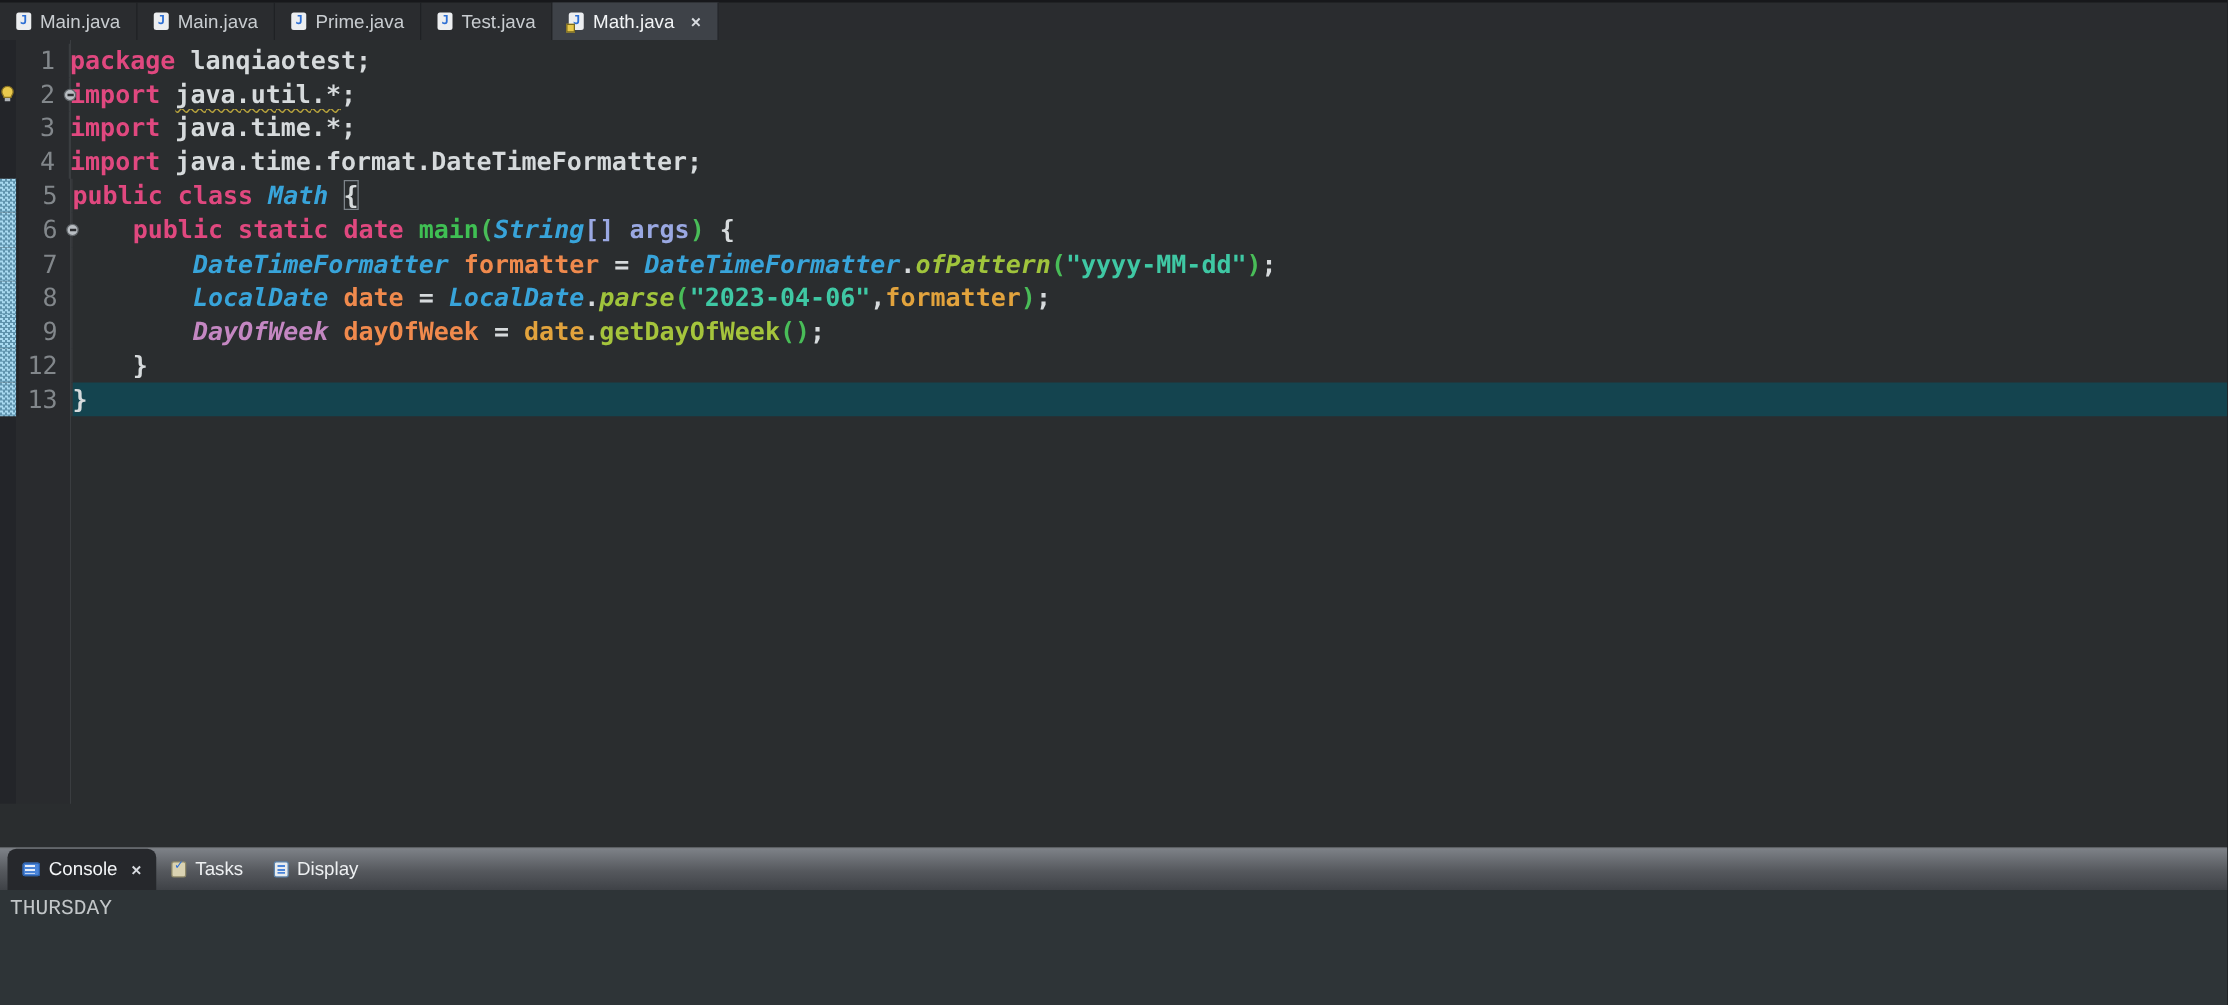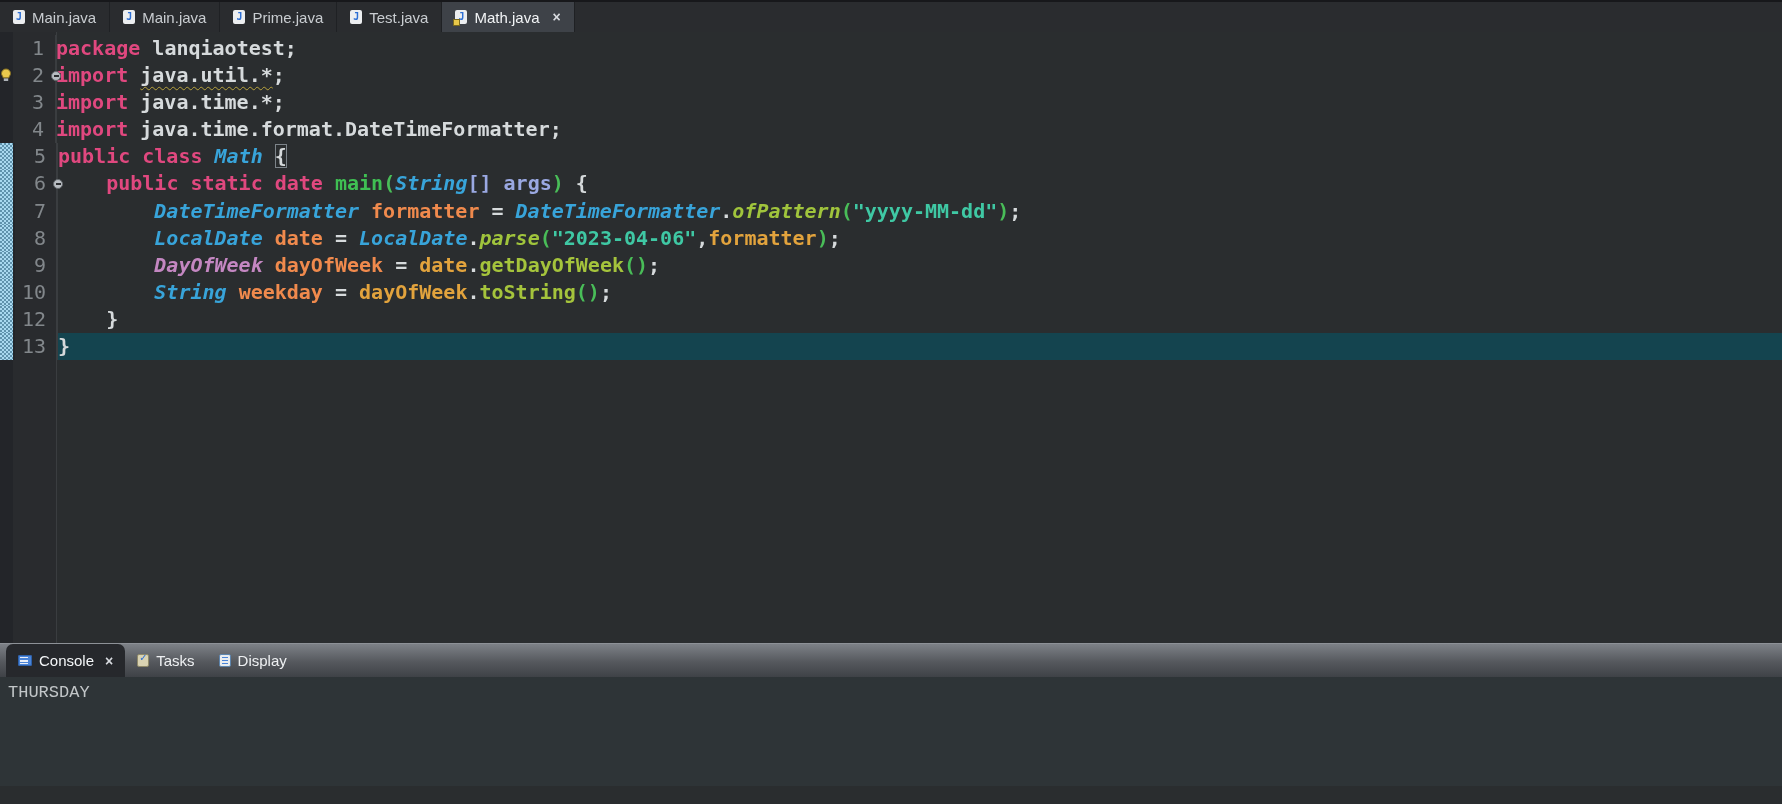--- a/index.html
+++ b/index.html
@@ -37,21 +37,21 @@
   .tk-vref{color:#e2a33d;}
   .tk-param{color:#9aa8e2;}
   .tk-field{color:#7fb5e6;font-style:italic;}
   .tk-itf{color:#c487c2;font-style:italic;}
   .tk-pln{color:#d6dadc;}
   .tk-pgr{color:#49bd58;}
   .tk-warn{color:#d6dadc;text-decoration:underline;text-decoration-style:wavy;text-decoration-color:#b9a43c;text-decoration-thickness:1px;text-underline-offset:4px;}
   .tk-bm{color:#d6dadc;outline:1px solid #7d848a;outline-offset:-1px;}
 
   
-  .console{position:absolute;left:0;bottom:0;right:0;height:161px;}
+  .console{position:absolute;left:0;bottom:0;right:0;height:126px;}
   .ctabbar{position:relative;height:33px;background:linear-gradient(#7d8187,#55585d 55%,#3f4247);border-top:1px solid #8d9197;display:flex;align-items:stretch;padding-left:6px;}
   .ctab{display:flex;align-items:center;gap:7px;padding:0 12px;font-size:15px;color:#eef0f2;cursor:default;}
   .ctab.active{background:#26282c;border-radius:7px 7px 0 0;color:#f4f6f8;}
   .cclose{color:#d8dbe0;font-weight:bold;font-size:14px;margin-left:4px;}
   .icon-console{position:relative;flex:none;width:14px;height:11px;border-radius:2px;background:#4a84d8;box-shadow:inset 0 0 0 1px #2c5fa8;}
   .icon-console::after{content:"";position:absolute;left:2px;right:4px;top:2px;height:7px;background:repeating-linear-gradient(#e8eef8 0 1.5px,transparent 1.5px 3.2px);}
   .icon-tasks{position:relative;flex:none;width:12px;height:13px;background:#d9d2b2;border:1px solid #8f8969;border-radius:2px;box-sizing:border-box;}
   .icon-tasks::after{content:"\2713";position:absolute;left:1px;top:-3px;font:bold 10px "DejaVu Sans",sans-serif;color:#2e6fd4;}
   .icon-display{position:relative;flex:none;width:12px;height:13px;background:#e8ecef;border:1px solid #5d84ac;border-radius:2px;box-sizing:border-box;}
   .icon-display::after{content:"";position:absolute;left:2px;top:2px;width:6px;height:7px;background:repeating-linear-gradient(#4a84d8 0 1.5px,transparent 1.5px 3px);}
@@ -134,25 +134,20 @@
           <span class="lnum">8</span>
           <span class="cl"><span class="tk-pln">        </span><span class="tk-cls">LocalDate</span><span class="tk-pln"> </span><span class="tk-vdecl">date</span><span class="tk-pln"> = </span><span class="tk-cls">LocalDate</span><span class="tk-pln">.</span><span class="tk-mstat">parse</span><span class="tk-pgr">(</span><span class="tk-str">"2023-04-06"</span><span class="tk-pln">,</span><span class="tk-vref">formatter</span><span class="tk-pgr">)</span><span class="tk-pln">;</span></span>
         </div>
         <div class="row">
           <span class="annot range"></span>
           <span class="lnum">9</span>
           <span class="cl"><span class="tk-pln">        </span><span class="tk-itf">DayOfWeek</span><span class="tk-pln"> </span><span class="tk-vdecl">dayOfWeek</span><span class="tk-pln"> = </span><span class="tk-vref">date</span><span class="tk-pln">.</span><span class="tk-minv">getDayOfWeek</span><span class="tk-pgr">()</span><span class="tk-pln">;</span></span>
         </div>
         <div class="row">
           <span class="annot range"></span>
-          <span class="lnum">10</span>
-          <span class="cl"><span class="tk-pln">        </span><span class="tk-cls">String</span><span class="tk-pln"> </span><span class="tk-vdecl">weekday</span><span class="tk-pln"> = </span><span class="tk-vref">dayOfWeek</span><span class="tk-pln">.</span><span class="tk-minv">toString</span><span class="tk-pgr">()</span><span class="tk-pln">;</span></span>
-        </div>
-        <div class="row">
-          <span class="annot range"></span>
           <span class="lnum">12</span>
           <span class="cl"><span class="tk-pln">    }</span></span>
         </div>
         <div class="row">
           <span class="annot range"></span>
           <span class="lnum">13</span>
           <span class="cl hl"><span class="tk-pln">}</span></span>
         </div>
       </div>
   </div>

